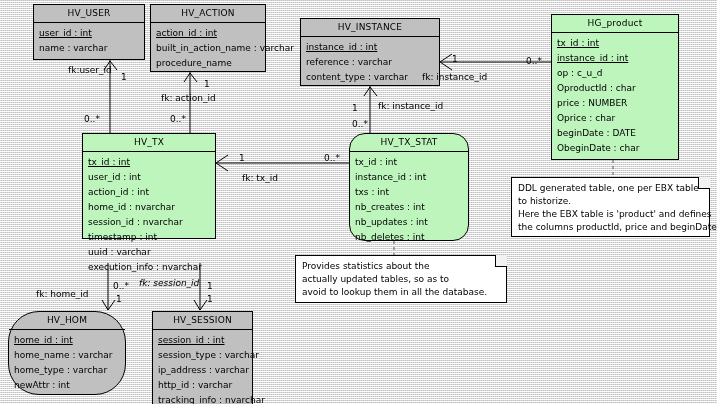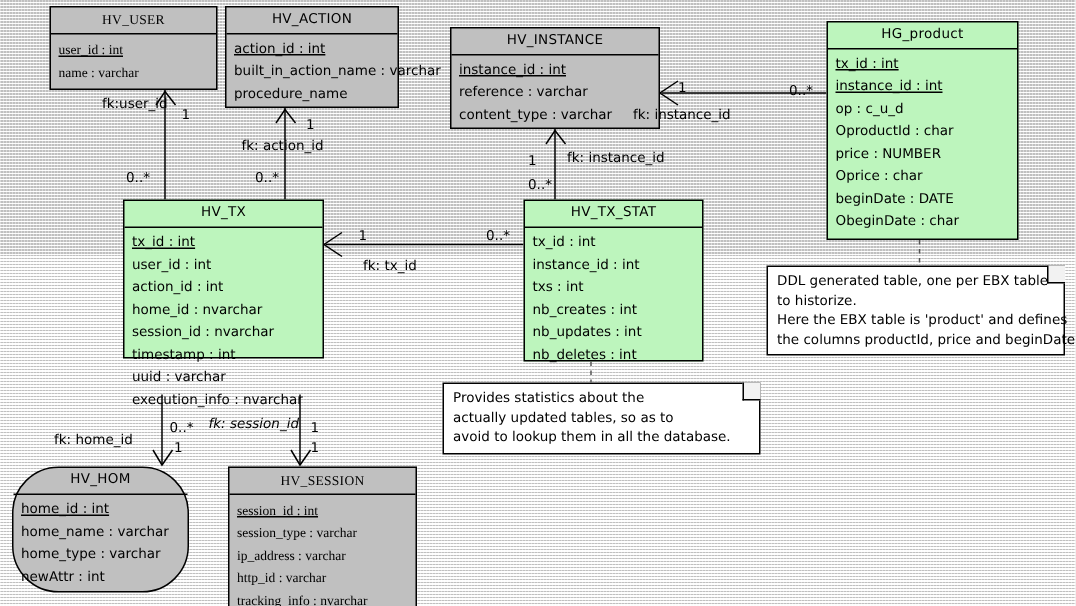--- a/index.html
+++ b/index.html
@@ -137,21 +137,21 @@
 
     <g>
       <line x1="613" y1="160" x2="613" y2="177" stroke="#555" stroke-width="1" stroke-dasharray="3,3"></line>
     </g>
     <g>
       <line x1="394" y1="241" x2="394" y2="255" stroke="#555" stroke-width="1" stroke-dasharray="3,3"></line>
     </g>
   </svg>
 
   <div id="entity-layer">
-      <div class="entity" style="left: 33px; top: 4px; width: 112px; height: 56px; font-family: Liberation Serif, serif;">
+      <div class="entity" style="left: 33px; top: 4px; width: 112px; height: 56px;">
         <div class="ent-title">HV_USER</div>
         <div class="ent-fields">
           <div class="fld pk">user_id : int</div>
           <div class="fld">name : varchar</div>
         </div>
       </div>
       <div class="entity" style="left: 150px; top: 4px; width: 116px; height: 68px;">
         <div class="ent-title">HV_ACTION</div>
         <div class="ent-fields">
           <div class="fld pk">action_id : int</div>
@@ -186,41 +186,41 @@
           <div class="fld pk">tx_id : int</div>
           <div class="fld">user_id : int</div>
           <div class="fld">action_id : int</div>
           <div class="fld">home_id : nvarchar</div>
           <div class="fld">session_id : nvarchar</div>
           <div class="fld">timestamp : int</div>
           <div class="fld">uuid : varchar</div>
           <div class="fld">execution_info : nvarchar</div>
         </div>
       </div>
-      <div class="entity green" style="left: 349px; top: 133px; width: 120px; height: 108px;">
+      <div class="entity green" style="left: 349px; top: 133px; width: 120px; height: 108px; border-radius: 16px;">
         <div class="ent-title">HV_TX_STAT</div>
         <div class="ent-fields">
           <div class="fld">tx_id : int</div>
           <div class="fld">instance_id : int</div>
           <div class="fld">txs : int</div>
           <div class="fld">nb_creates : int</div>
           <div class="fld">nb_updates : int</div>
           <div class="fld">nb_deletes : int</div>
         </div>
       </div>
       <div class="entity" style="left: 8px; top: 311px; width: 118px; height: 84px; border-radius: 31px;">
         <div class="ent-title">HV_HOM</div>
         <div class="ent-fields">
           <div class="fld pk">home_id : int</div>
           <div class="fld">home_name : varchar</div>
           <div class="fld">home_type : varchar</div>
           <div class="fld">newAttr : int</div>
         </div>
       </div>
-      <div class="entity" style="left: 152px; top: 311px; width: 126px; height: 94px; font-family: Liberation Serif, serif;">
+      <div class="entity" style="left: 152px; top: 311px; width: 101px; height: 94px;">
         <div class="ent-title">HV_SESSION</div>
         <div class="ent-fields">
           <div class="fld pk">session_id : int</div>
           <div class="fld">session_type : varchar</div>
           <div class="fld">ip_address : varchar</div>
           <div class="fld">http_id : varchar</div>
           <div class="fld">tracking_info : nvarchar</div>
         </div>
       </div>
     </div>

